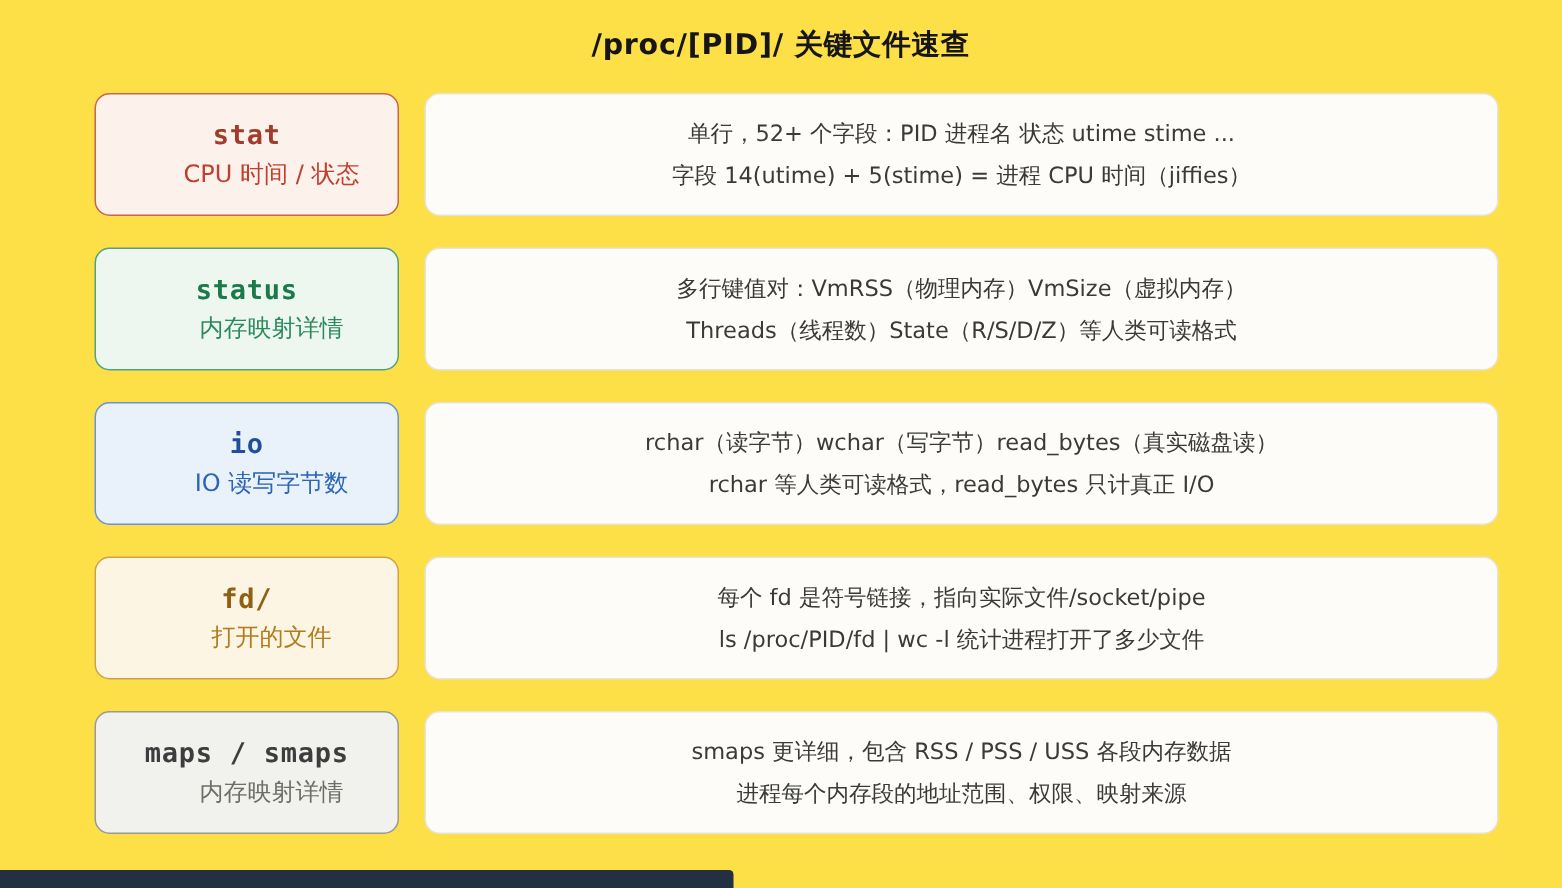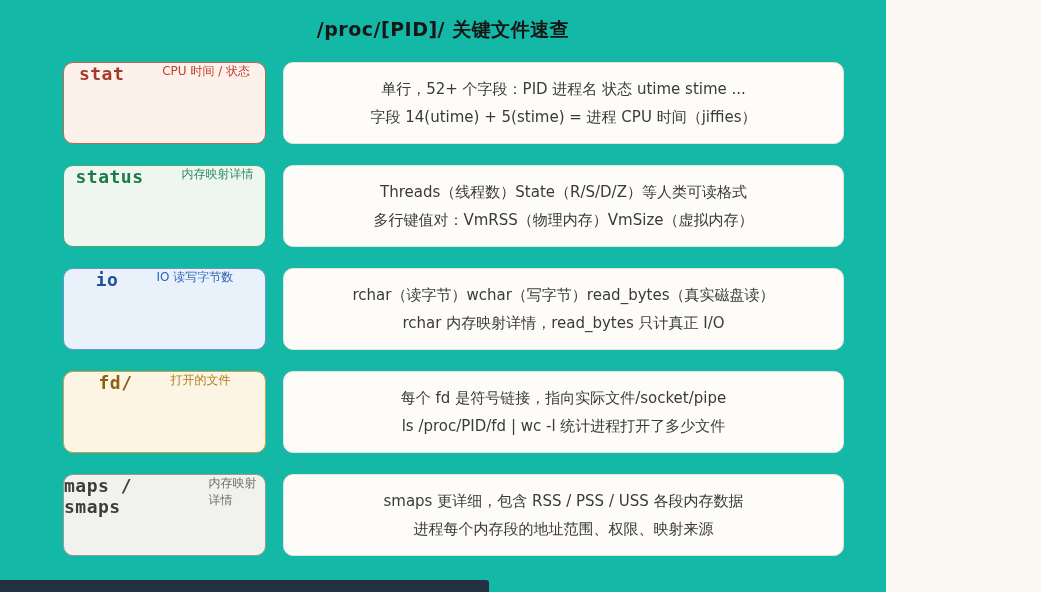--- a/index.html
+++ b/index.html
@@ -3,23 +3,23 @@
 <meta charset="utf-8">
 <style>
   html, body {
     margin: 0;
     padding: 0;
     background: #faf8f1;
     font-family: "DejaVu Sans", "Liberation Sans", sans-serif;
   }
   .page {
     position: relative;
-    width: 886px;
+    width: 1041px;
     height: 592px;
-    background: #14b8a6;
+    background: #fde047;
     overflow: hidden;
   }
   .title {
     margin: 0;
     padding-top: 17px;
     text-align: center;
     font-size: 19px;
     font-weight: 700;
     color: #161616;
     letter-spacing: 0.5px;
@@ -35,34 +35,34 @@
     gap: 17px;
     height: 82px;
   }
   .file-card {
     flex: 0 0 203px;
     box-sizing: border-box;
     border-radius: 10px;
     background: var(--card-bg, #fff);
     border: 1px solid var(--card-border, #ccc);
     display: flex;
-    flex-direction: row;
-    align-items: flex-start;
+    flex-direction: column;
+    align-items: center;
     justify-content: center;
     gap: 5px;
   }
   .file-name {
     font-family: "DejaVu Sans Mono", "Liberation Mono", monospace;
     font-size: 18px;
     font-weight: 700;
     color: var(--card-title, #333);
     letter-spacing: 0.5px;
   }
   .file-subtitle {
-    font-size: 12px;
+    font-size: 16px;
     color: var(--card-subtitle, #666);
     margin-left: 33px;
   }
   .desc-card {
     flex: 1 1 auto;
     box-sizing: border-box;
     border-radius: 10px;
     background: #fdfcf8;
     border: 1px solid #e6e3d9;
     display: flex;
@@ -105,33 +105,33 @@
         <div class="desc-line">字段 14(utime) + 5(stime) = 进程 CPU 时间（jiffies）</div>
       </div>
     </div>
 
     <div class="row" style="--card-bg: #edf7f0; --card-border: #53a377; --card-title: #1a7a4a; --card-subtitle: #2c8a5c;">
       <div class="file-card">
         <div class="file-name">status</div>
         <div class="file-subtitle">内存映射详情</div>
       </div>
       <div class="desc-card">
+        <div class="desc-line">多行键值对：VmRSS（物理内存）VmSize（虚拟内存）</div>
         <div class="desc-line">Threads（线程数）State（R/S/D/Z）等人类可读格式</div>
-        <div class="desc-line">多行键值对：VmRSS（物理内存）VmSize（虚拟内存）</div>
       </div>
     </div>
 
     <div class="row" style="--card-bg: #e9f1fb; --card-border: #6a93d6; --card-title: #20509c; --card-subtitle: #2b64b8;">
       <div class="file-card">
         <div class="file-name">io</div>
         <div class="file-subtitle">IO 读写字节数</div>
       </div>
       <div class="desc-card">
         <div class="desc-line">rchar（读字节）wchar（写字节）read_bytes（真实磁盘读）</div>
-        <div class="desc-line">rchar 内存映射详情，read_bytes 只计真正 I/O</div>
+        <div class="desc-line">rchar 等人类可读格式，read_bytes 只计真正 I/O</div>
       </div>
     </div>
 
     <div class="row" style="--card-bg: #fdf5e3; --card-border: #d1a04a; --card-title: #8f5f12; --card-subtitle: #b07c1e;">
       <div class="file-card">
         <div class="file-name">fd/</div>
         <div class="file-subtitle">打开的文件</div>
       </div>
       <div class="desc-card">
         <div class="desc-line">每个 fd 是符号链接，指向实际文件/socket/pipe</div>

